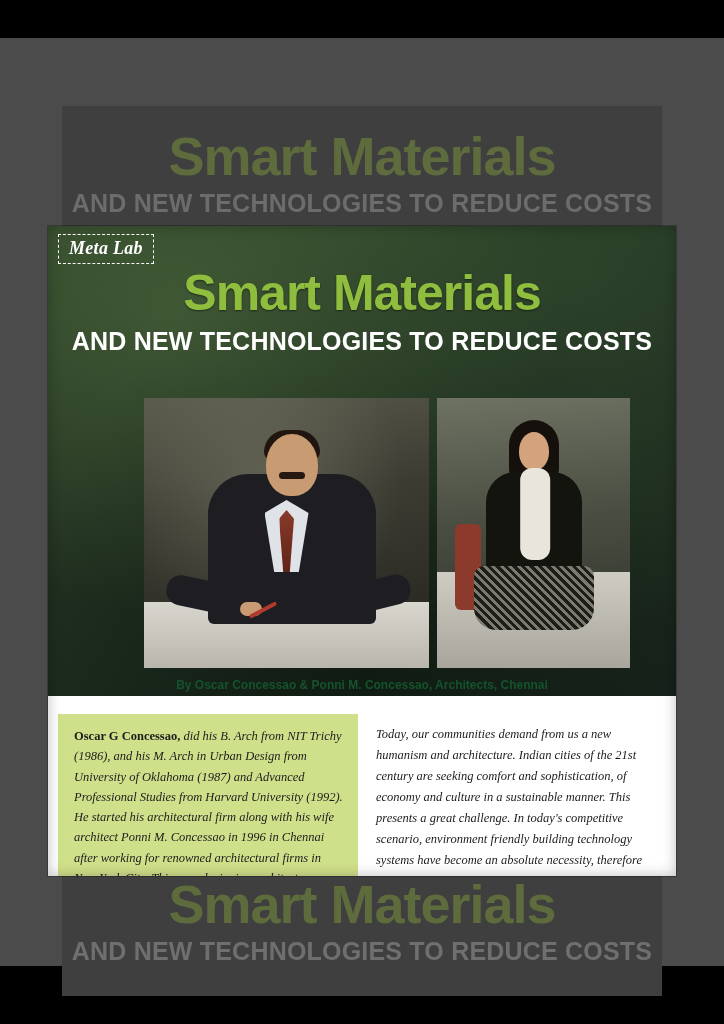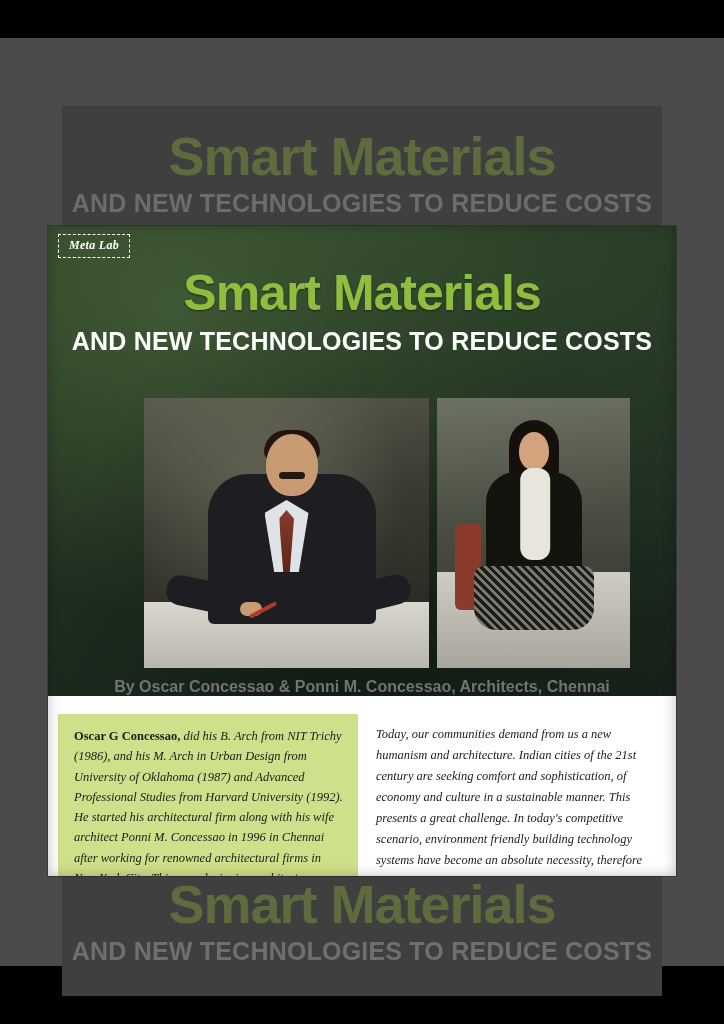--- a/index.html
+++ b/index.html
@@ -102,21 +102,21 @@
   .meta-lab {
     position: absolute;
     left: 10px;
     top: 8px;
     padding: 3px 10px 4px 10px;
     border: 1px dashed #ffffff;
     color: #ffffff;
     font-family: "Liberation Serif", serif;
     font-weight: bold;
     font-style: italic;
-    font-size: 12px;
+    font-size: 18px;
     letter-spacing: 0.3px;
     z-index: 6;
   }
 
   .fg-title-wrap {
     position: absolute;
     left: 0;
     right: 0;
     top: 42px;
     text-align: center;
@@ -348,22 +348,22 @@
     border-radius: 6px;
     z-index: 1;
   }
 
   
   .byline {
     position: absolute;
     left: 0; right: 0;
     top: 452px;
     text-align: center;
-    color: #737373;
-    font-size: 16px;
+    color: #14532d;
+    font-size: 12px;
     font-weight: bold;
     z-index: 5;
   }
 
   
   .body-area {
     position: absolute;
     left: 0;
     top: 478px;
     width: 100%;

